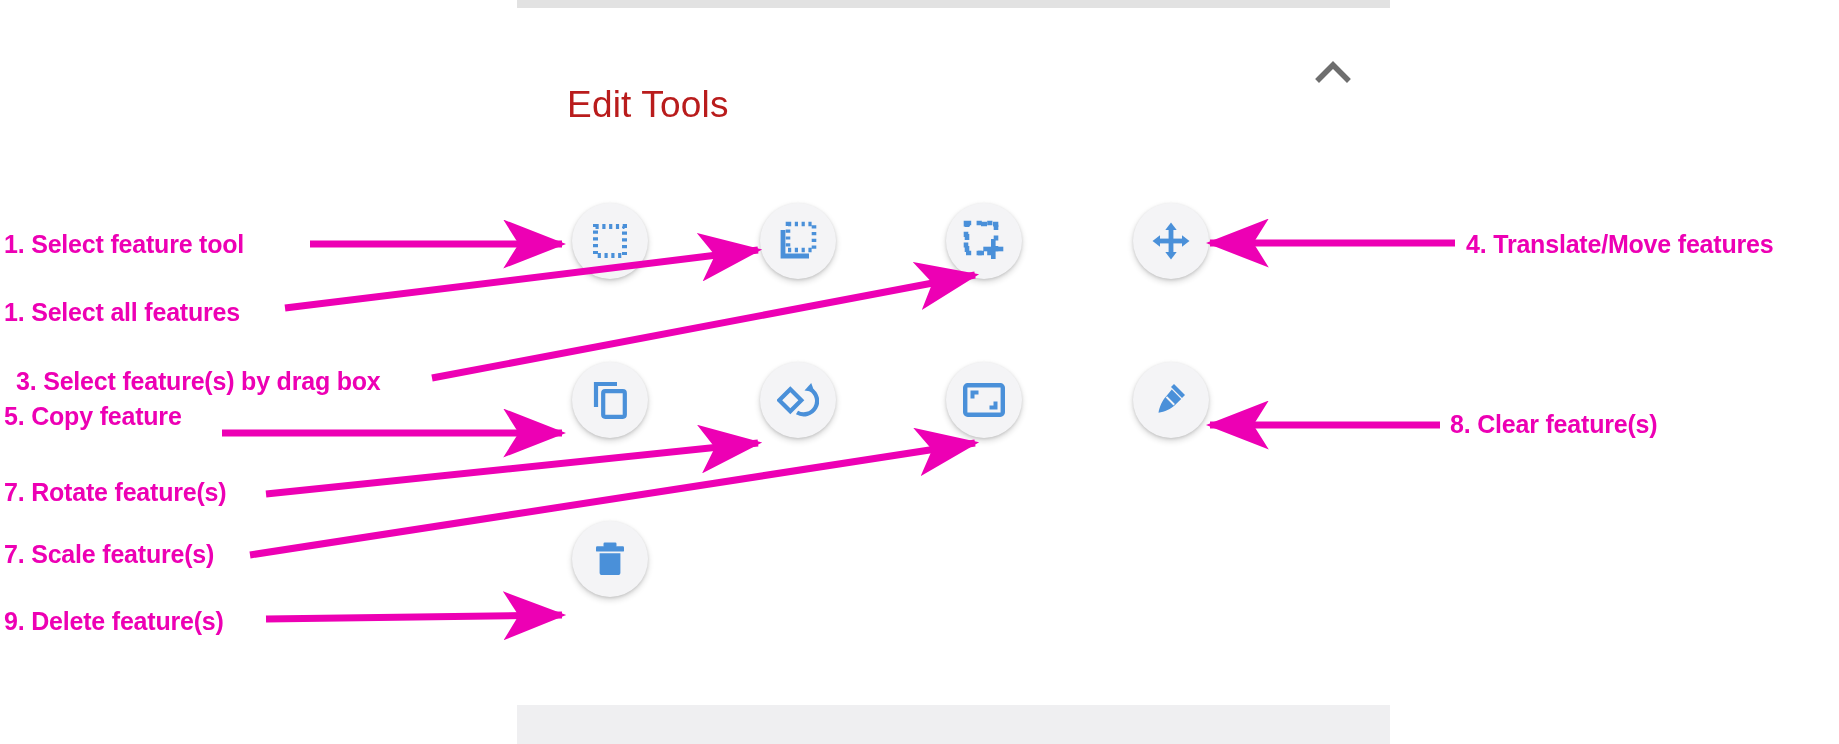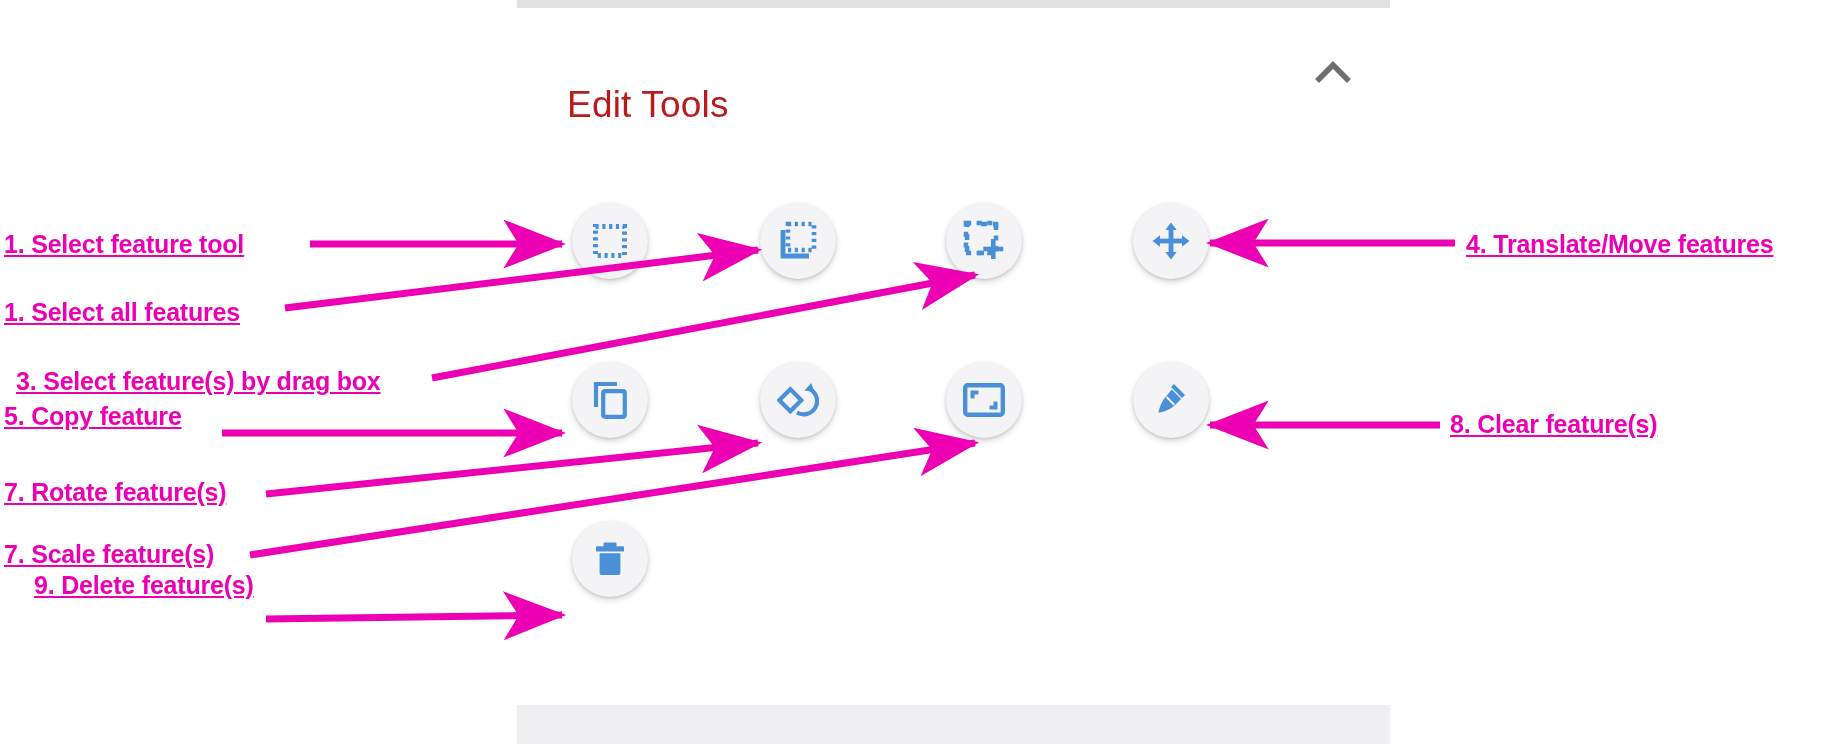--- a/index.html
+++ b/index.html
@@ -82,21 +82,20 @@
     font-size: 25px;
     font-weight: bold;
     color: #ed00b4;
     white-space: nowrap;
     letter-spacing: -0.2px;
     text-shadow:
       -1.6px -1.6px 0 #fff,  1.6px -1.6px 0 #fff,
       -1.6px  1.6px 0 #fff,  1.6px  1.6px 0 #fff,
       -1.6px 0 0 #fff, 1.6px 0 0 #fff,
       0 -1.6px 0 #fff, 0 1.6px 0 #fff;
-    text-decoration: underline;
   }
   .anno.right { text-align: center; }
 
   
   #arrow-layer {
     position: absolute;
     left: 0; top: 0;
     width: 1839px;
     height: 744px;
     pointer-events: none;
@@ -217,21 +216,21 @@
 </div>
 
 <div class="anno" style="left:4px;  top:230px;">1.  Select feature tool</div>
 <div class="anno" style="left:4px;  top:298px;">1. Select all features</div>
 <div class="anno" style="left:16px;  top:367px;">3. Select feature(s) by drag box</div>
 <div class="anno right" style="left:1466px; top:230px;">4. Translate/Move features</div>
 <div class="anno" style="left:4px;  top:402px;">5. Copy feature</div>
 <div class="anno" style="left:4px;  top:478px;">7. Rotate feature(s)</div>
 <div class="anno" style="left:4px;  top:540px;">7. Scale feature(s)</div>
 <div class="anno right" style="left:1450px; top:410px;">8. Clear feature(s)</div>
-<div class="anno" style="left:4px;  top:571px;margin-left:30px;">9. Delete feature(s)</div>
+<div class="anno" style="left:4px;  top:607px;">9. Delete feature(s)</div>
 
 <svg id="arrow-layer" viewBox="0 0 1839 744" xmlns="http://www.w3.org/2000/svg">
   <defs>
     <marker id="mk" markerWidth="9" markerHeight="7" refX="8.4" refY="3.5" orient="auto" markerUnits="strokeWidth">
       <path d="M0,0 L9,3.5 L0,7 L2.2,3.5 Z" fill="#ed00b4"></path>
     </marker>
   </defs>
   <g stroke="#ed00b4" stroke-width="7" fill="none" marker-end="url(#mk)">
 
     <line x1="310" y1="244" x2="562" y2="244"></line>

